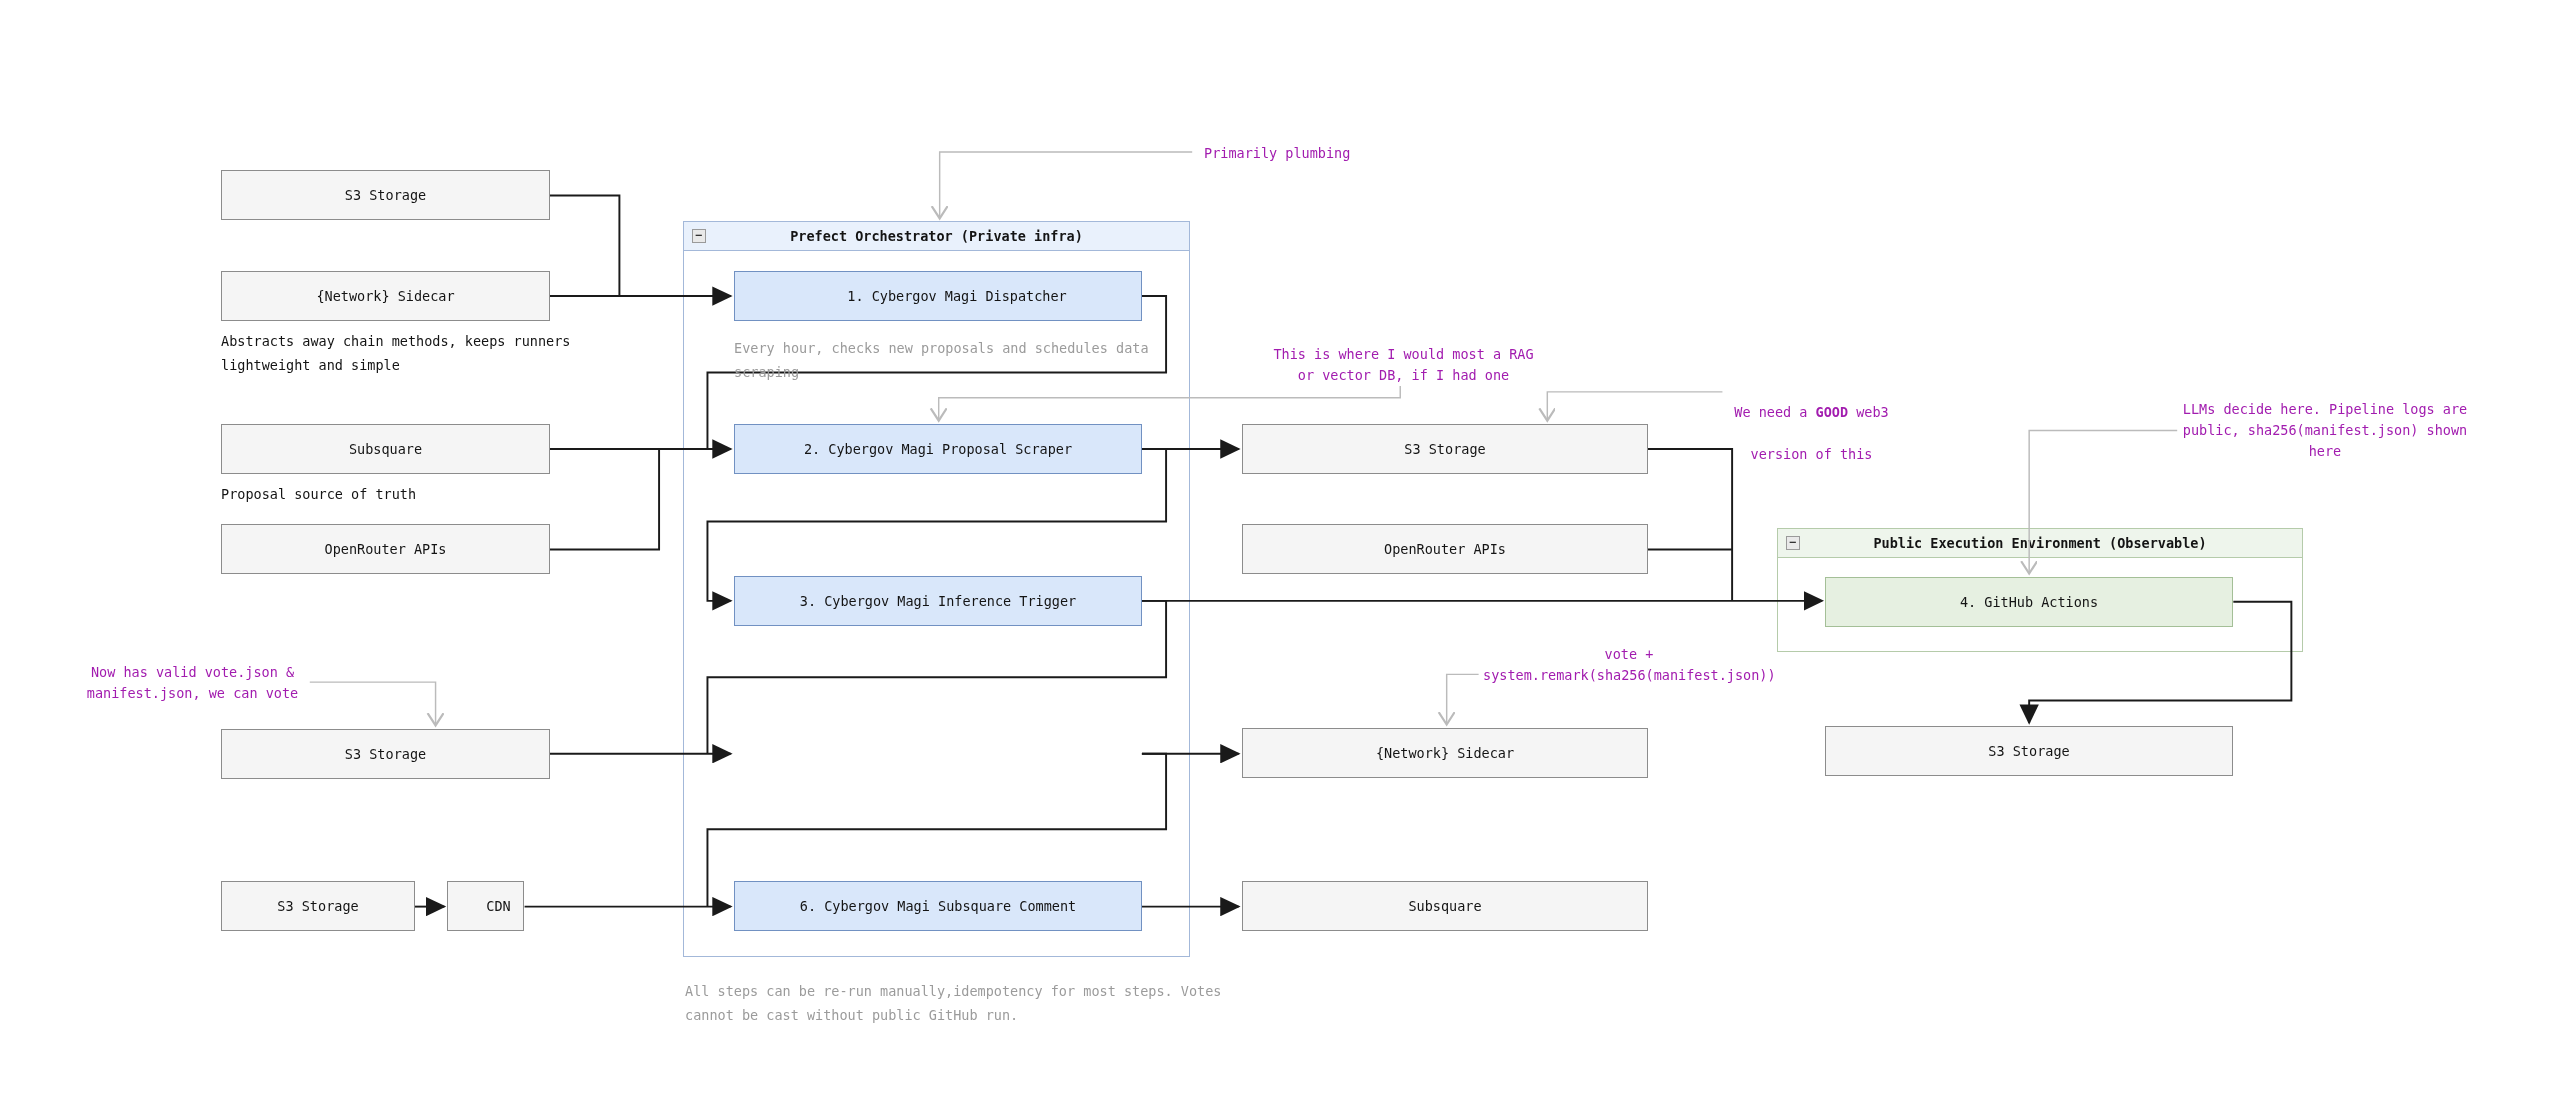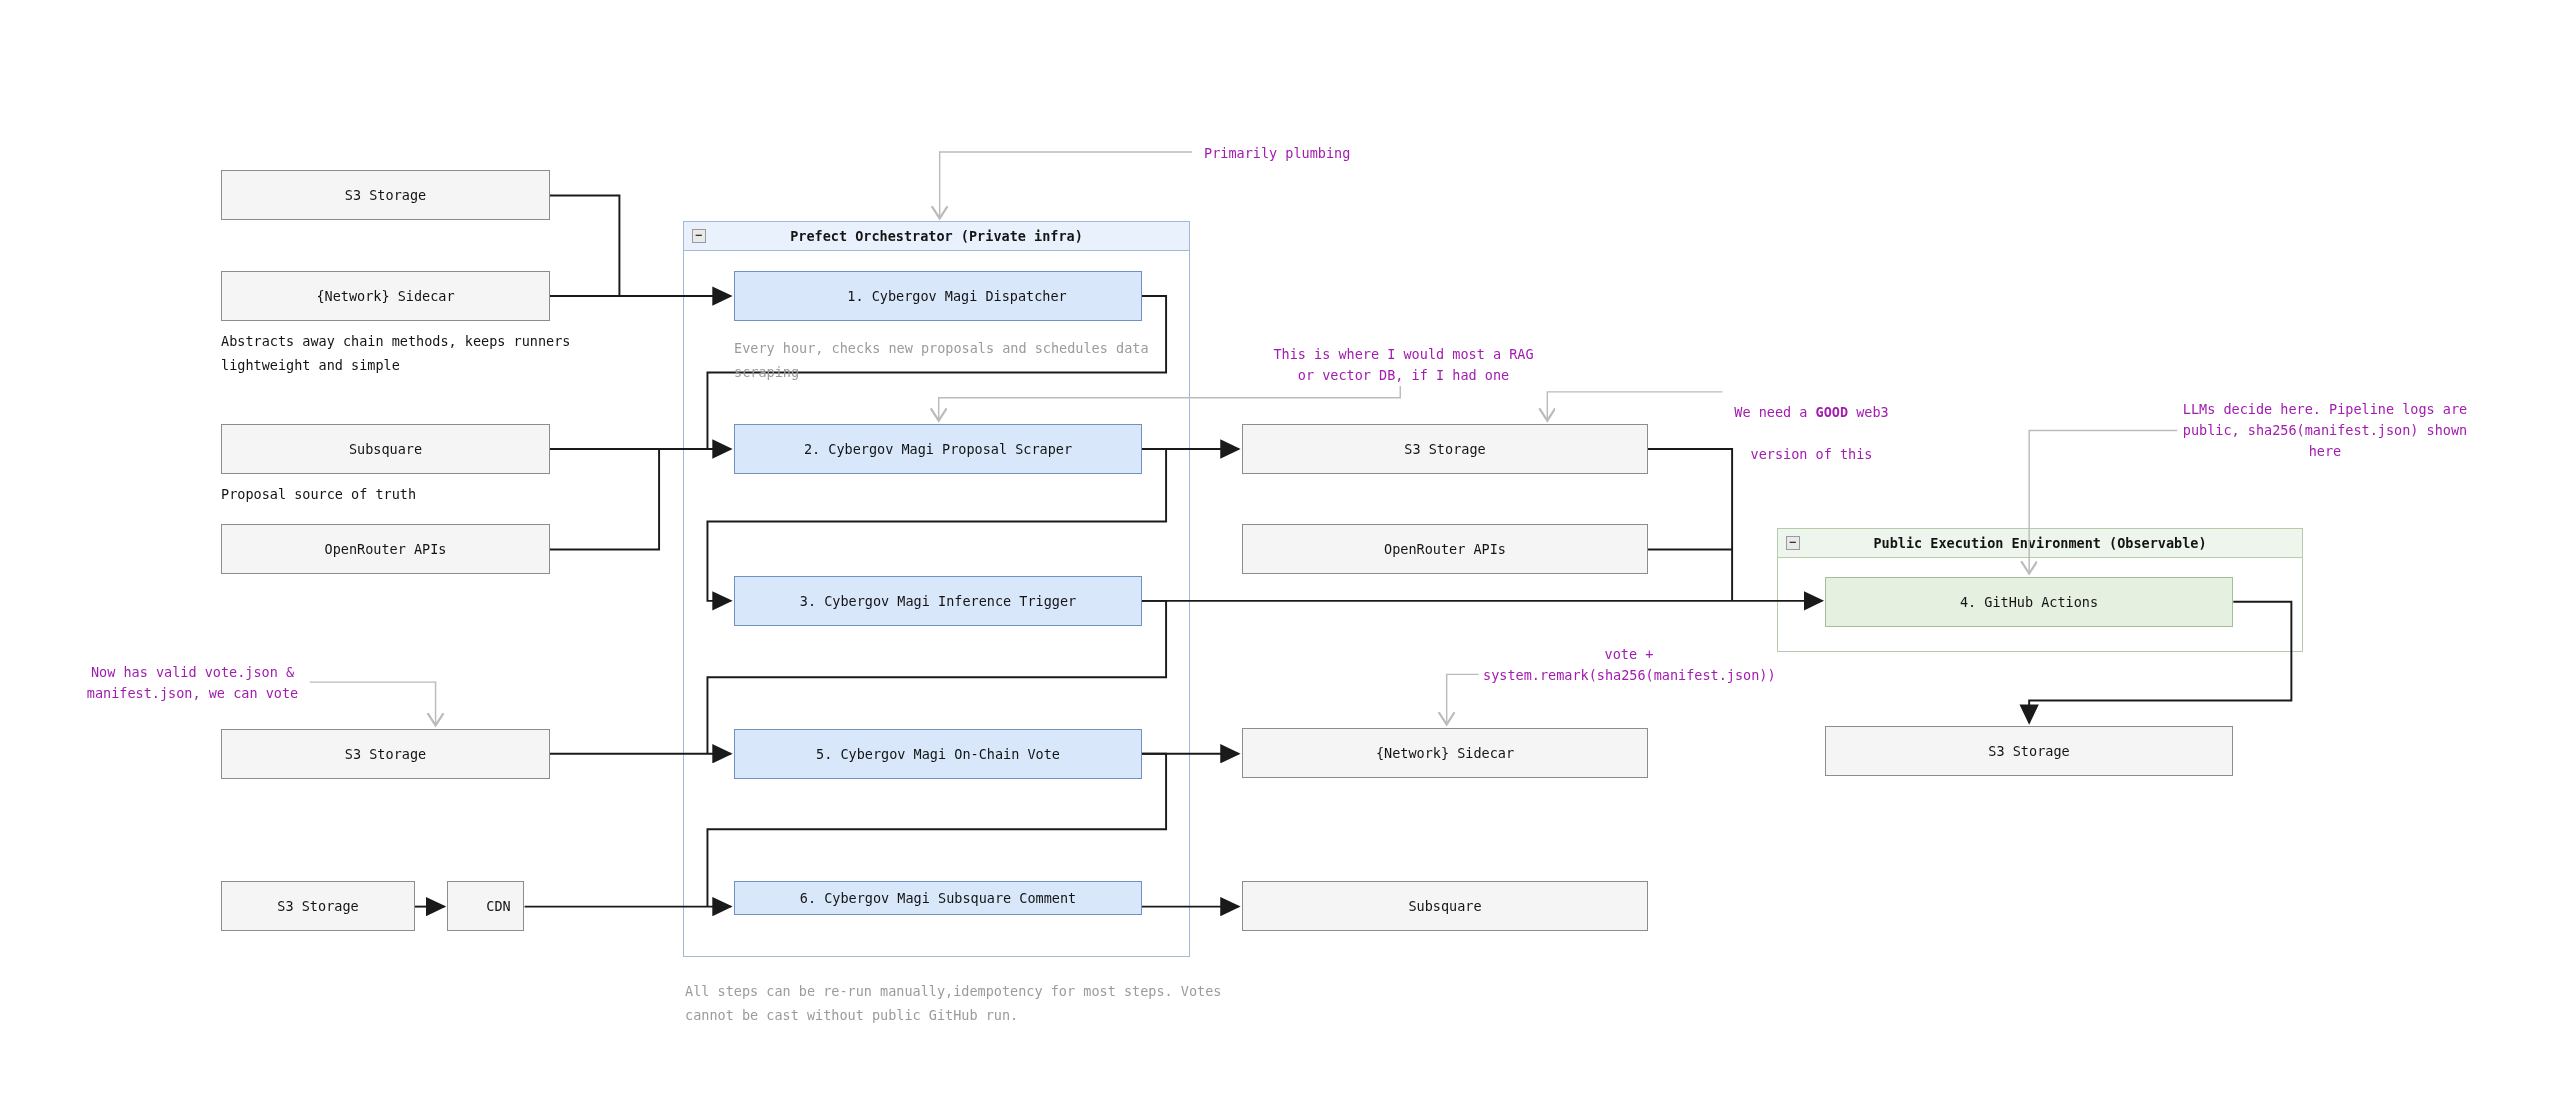--- a/index.html
+++ b/index.html
@@ -131,24 +131,21 @@
   </div>
   <div class="caption muted" style="left:734px;top:327px;margin-top:9px;">Every hour, checks new proposals and schedules data
 scraping</div>
 
   <div class="node blue" style="left:734px;top:424px;width:408px;height:50px;">
     <span>2. Cybergov Magi Proposal Scraper</span>
   </div>
   <div class="node blue" style="left:734px;top:576px;width:408px;height:50px;">
     <span>3. Cybergov Magi Inference Trigger</span>
   </div>
-  <div class="node blue" style="left:734px;top:729px;width:408px;height:50px;">
-    <span>5. Cybergov Magi On-Chain Vote</span>
-  </div>
-  <div class="node blue" style="left:734px;top:881px;width:408px;height:34px;">
+  <div class="node blue" style="left:734px;top:881px;width:408px;height:50px;">
     <span>6. Cybergov Magi Subsquare Comment</span>
   </div>
 
   <div class="node gray" style="left:1242px;top:424px;width:406px;height:50px;">
     <span>S3 Storage</span>
   </div>
   <div class="node gray" style="left:1242px;top:524px;width:406px;height:50px;">
     <span>OpenRouter APIs</span>
   </div>
   <div class="node gray" style="left:1242px;top:728px;width:406px;height:50px;">

